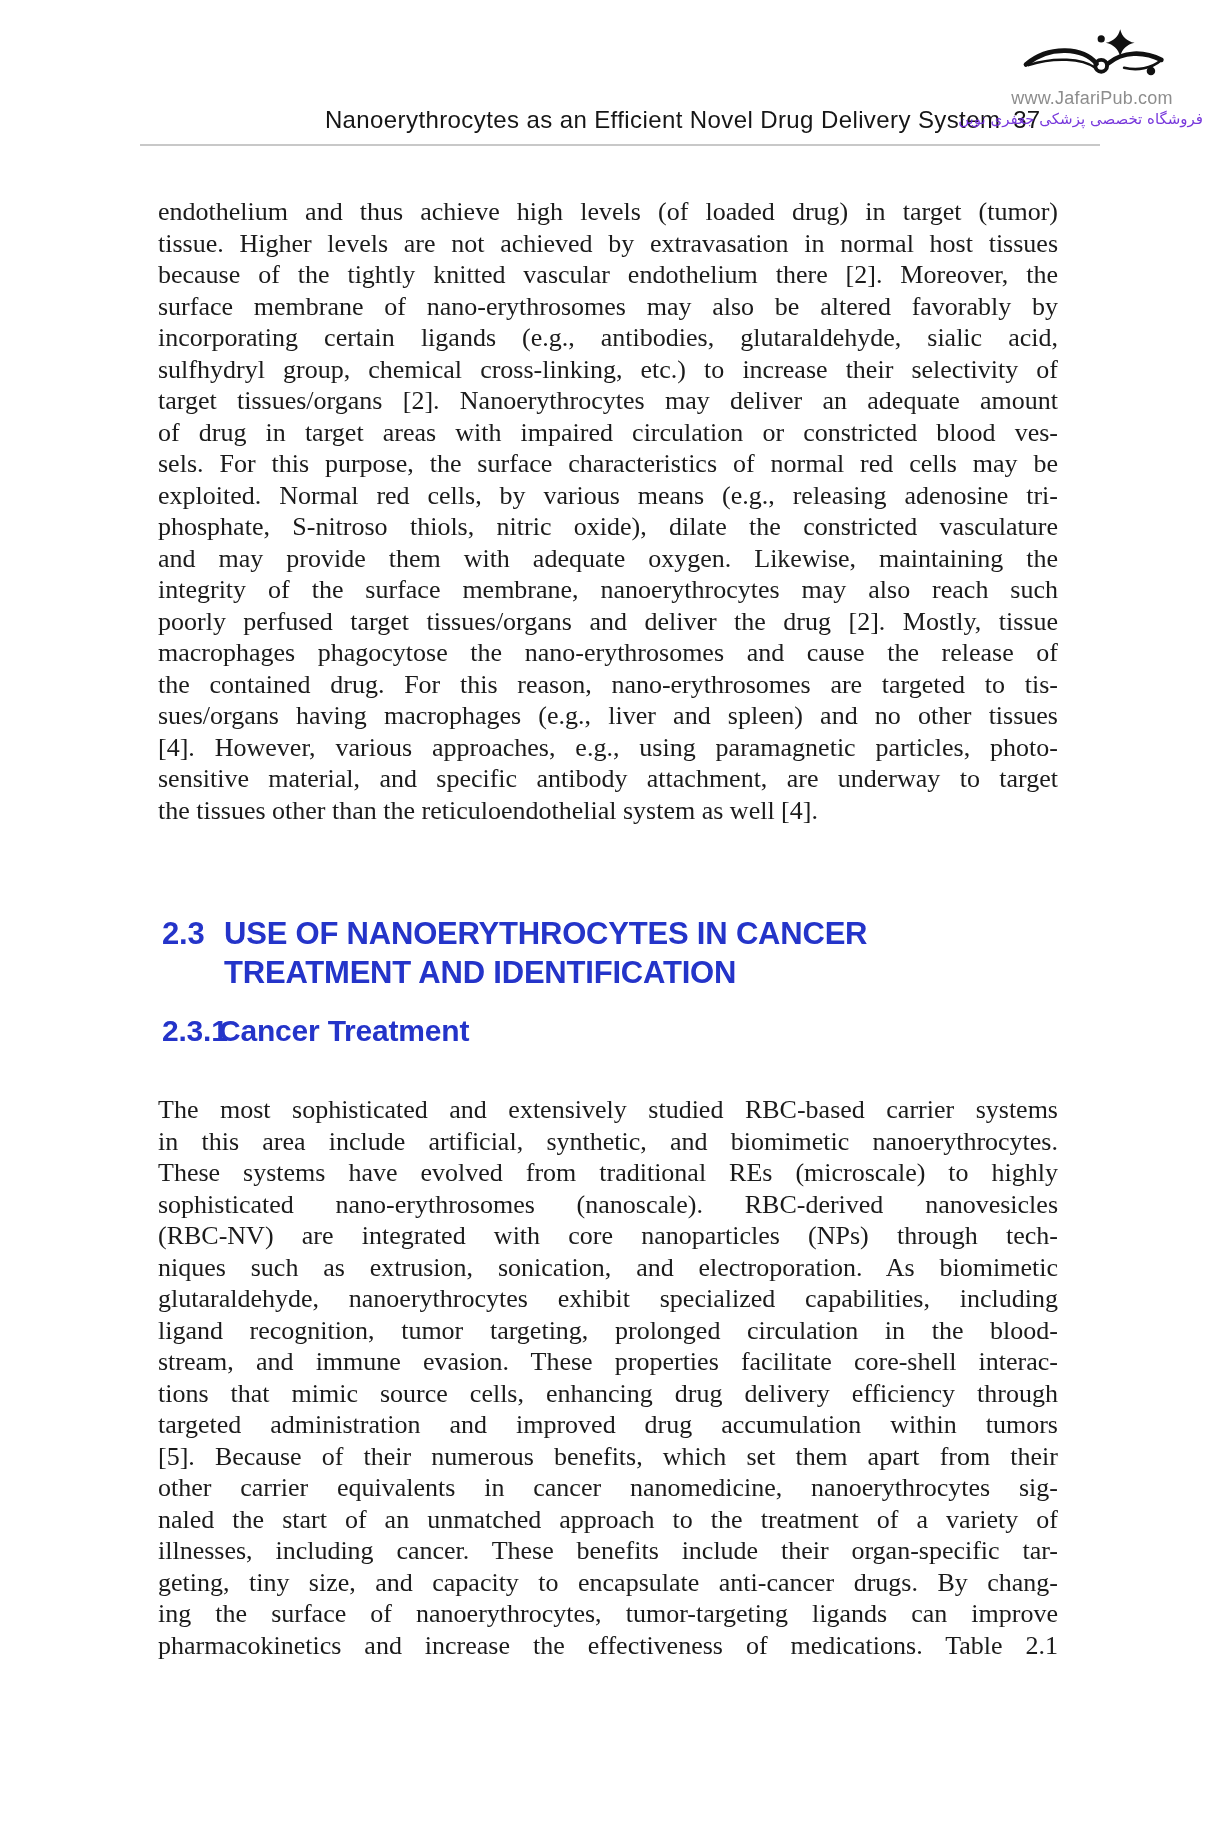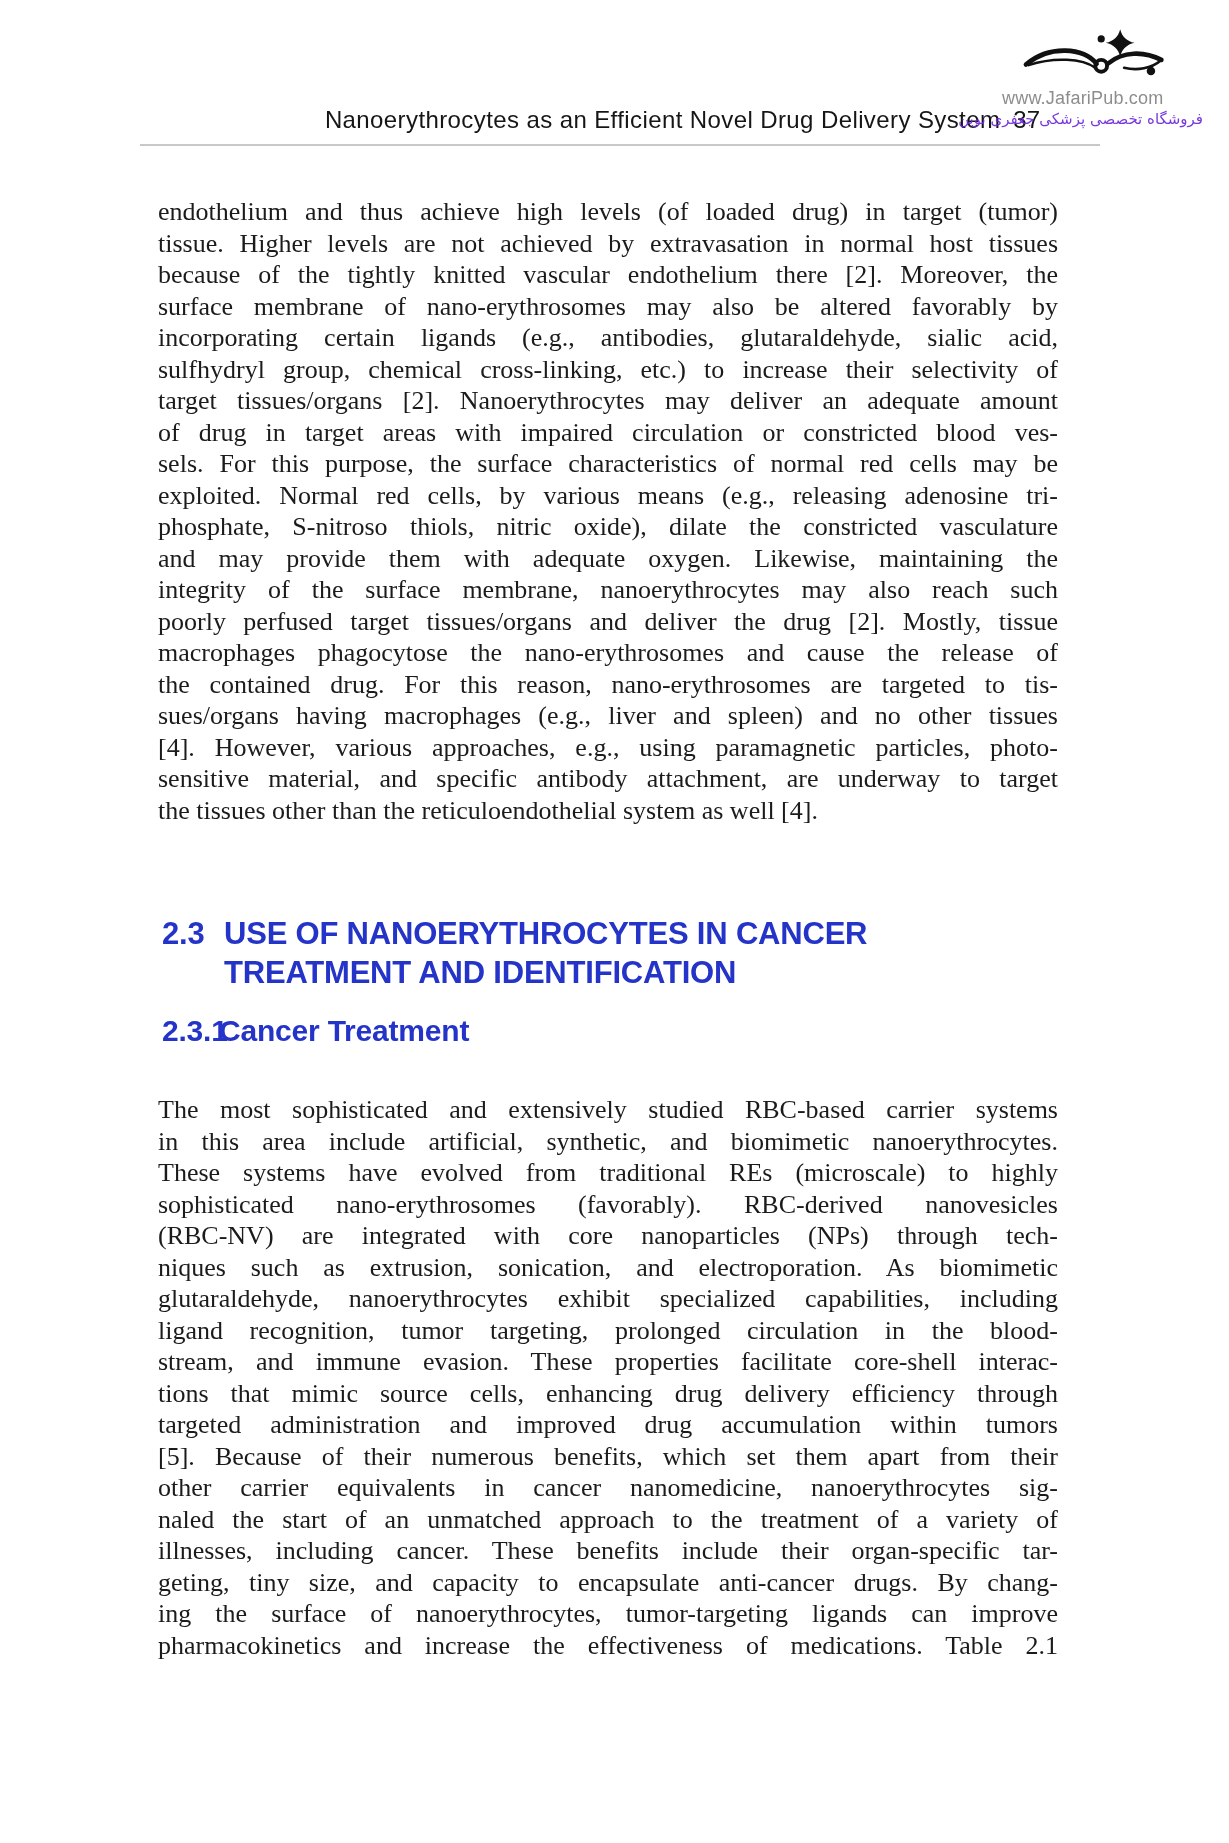--- a/index.html
+++ b/index.html
@@ -10,21 +10,21 @@
     overflow:hidden;
     font-family:"Liberation Serif", serif;
     color:#1b1b1b;
   }
 
   
   .watermark{position:absolute;top:0;left:0;width:100%;height:160px;z-index:3;pointer-events:none;}
   .logo-svg{position:absolute;left:1022px;top:18px;width:144px;height:72px;}
   .www-text{
     position:absolute;left:1002px;top:88px;width:180px;
-    text-align:left;
+    text-align:center;
     font-family:"Liberation Sans", sans-serif;
     font-size:18px;color:#8d8d8d;letter-spacing:.2px;
     pointer-events:auto;
   }
   .fa-text{
     position:absolute;top:110px;right:26px;
     direction:rtl;
     font-family:"DejaVu Sans", sans-serif;
     font-size:15px;color:#6d28d9;opacity:.92;
     white-space:nowrap;
@@ -135,21 +135,21 @@
     <span class="hnum">2.3.1</span>
     <span class="htitle">
       <span style="display:block">Cancer Treatment</span>
     </span>
   </div>
 
   <div class="para" id="para2">
       <div class="pline">The most sophisticated and extensively studied RBC-based carrier systems</div>
       <div class="pline">in this area include artificial, synthetic, and biomimetic nanoerythrocytes.</div>
       <div class="pline">These systems have evolved from traditional REs (microscale) to highly</div>
-      <div class="pline">sophisticated nano-erythrosomes (favorably). RBC-derived nanovesicles</div>
+      <div class="pline">sophisticated nano-erythrosomes (nanoscale). RBC-derived nanovesicles</div>
       <div class="pline">(RBC-NV) are integrated with core nanoparticles (NPs) through tech-</div>
       <div class="pline">niques such as extrusion, sonication, and electroporation. As biomimetic</div>
       <div class="pline">glutaraldehyde, nanoerythrocytes exhibit specialized capabilities, including</div>
       <div class="pline">ligand recognition, tumor targeting, prolonged circulation in the blood-</div>
       <div class="pline">stream, and immune evasion. These properties facilitate core-shell interac-</div>
       <div class="pline">tions that mimic source cells, enhancing drug delivery efficiency through</div>
       <div class="pline">targeted administration and improved drug accumulation within tumors</div>
       <div class="pline">[5]. Because of their numerous benefits, which set them apart from their</div>
       <div class="pline">other carrier equivalents in cancer nanomedicine, nanoerythrocytes sig-</div>
       <div class="pline">naled the start of an unmatched approach to the treatment of a variety of</div>

